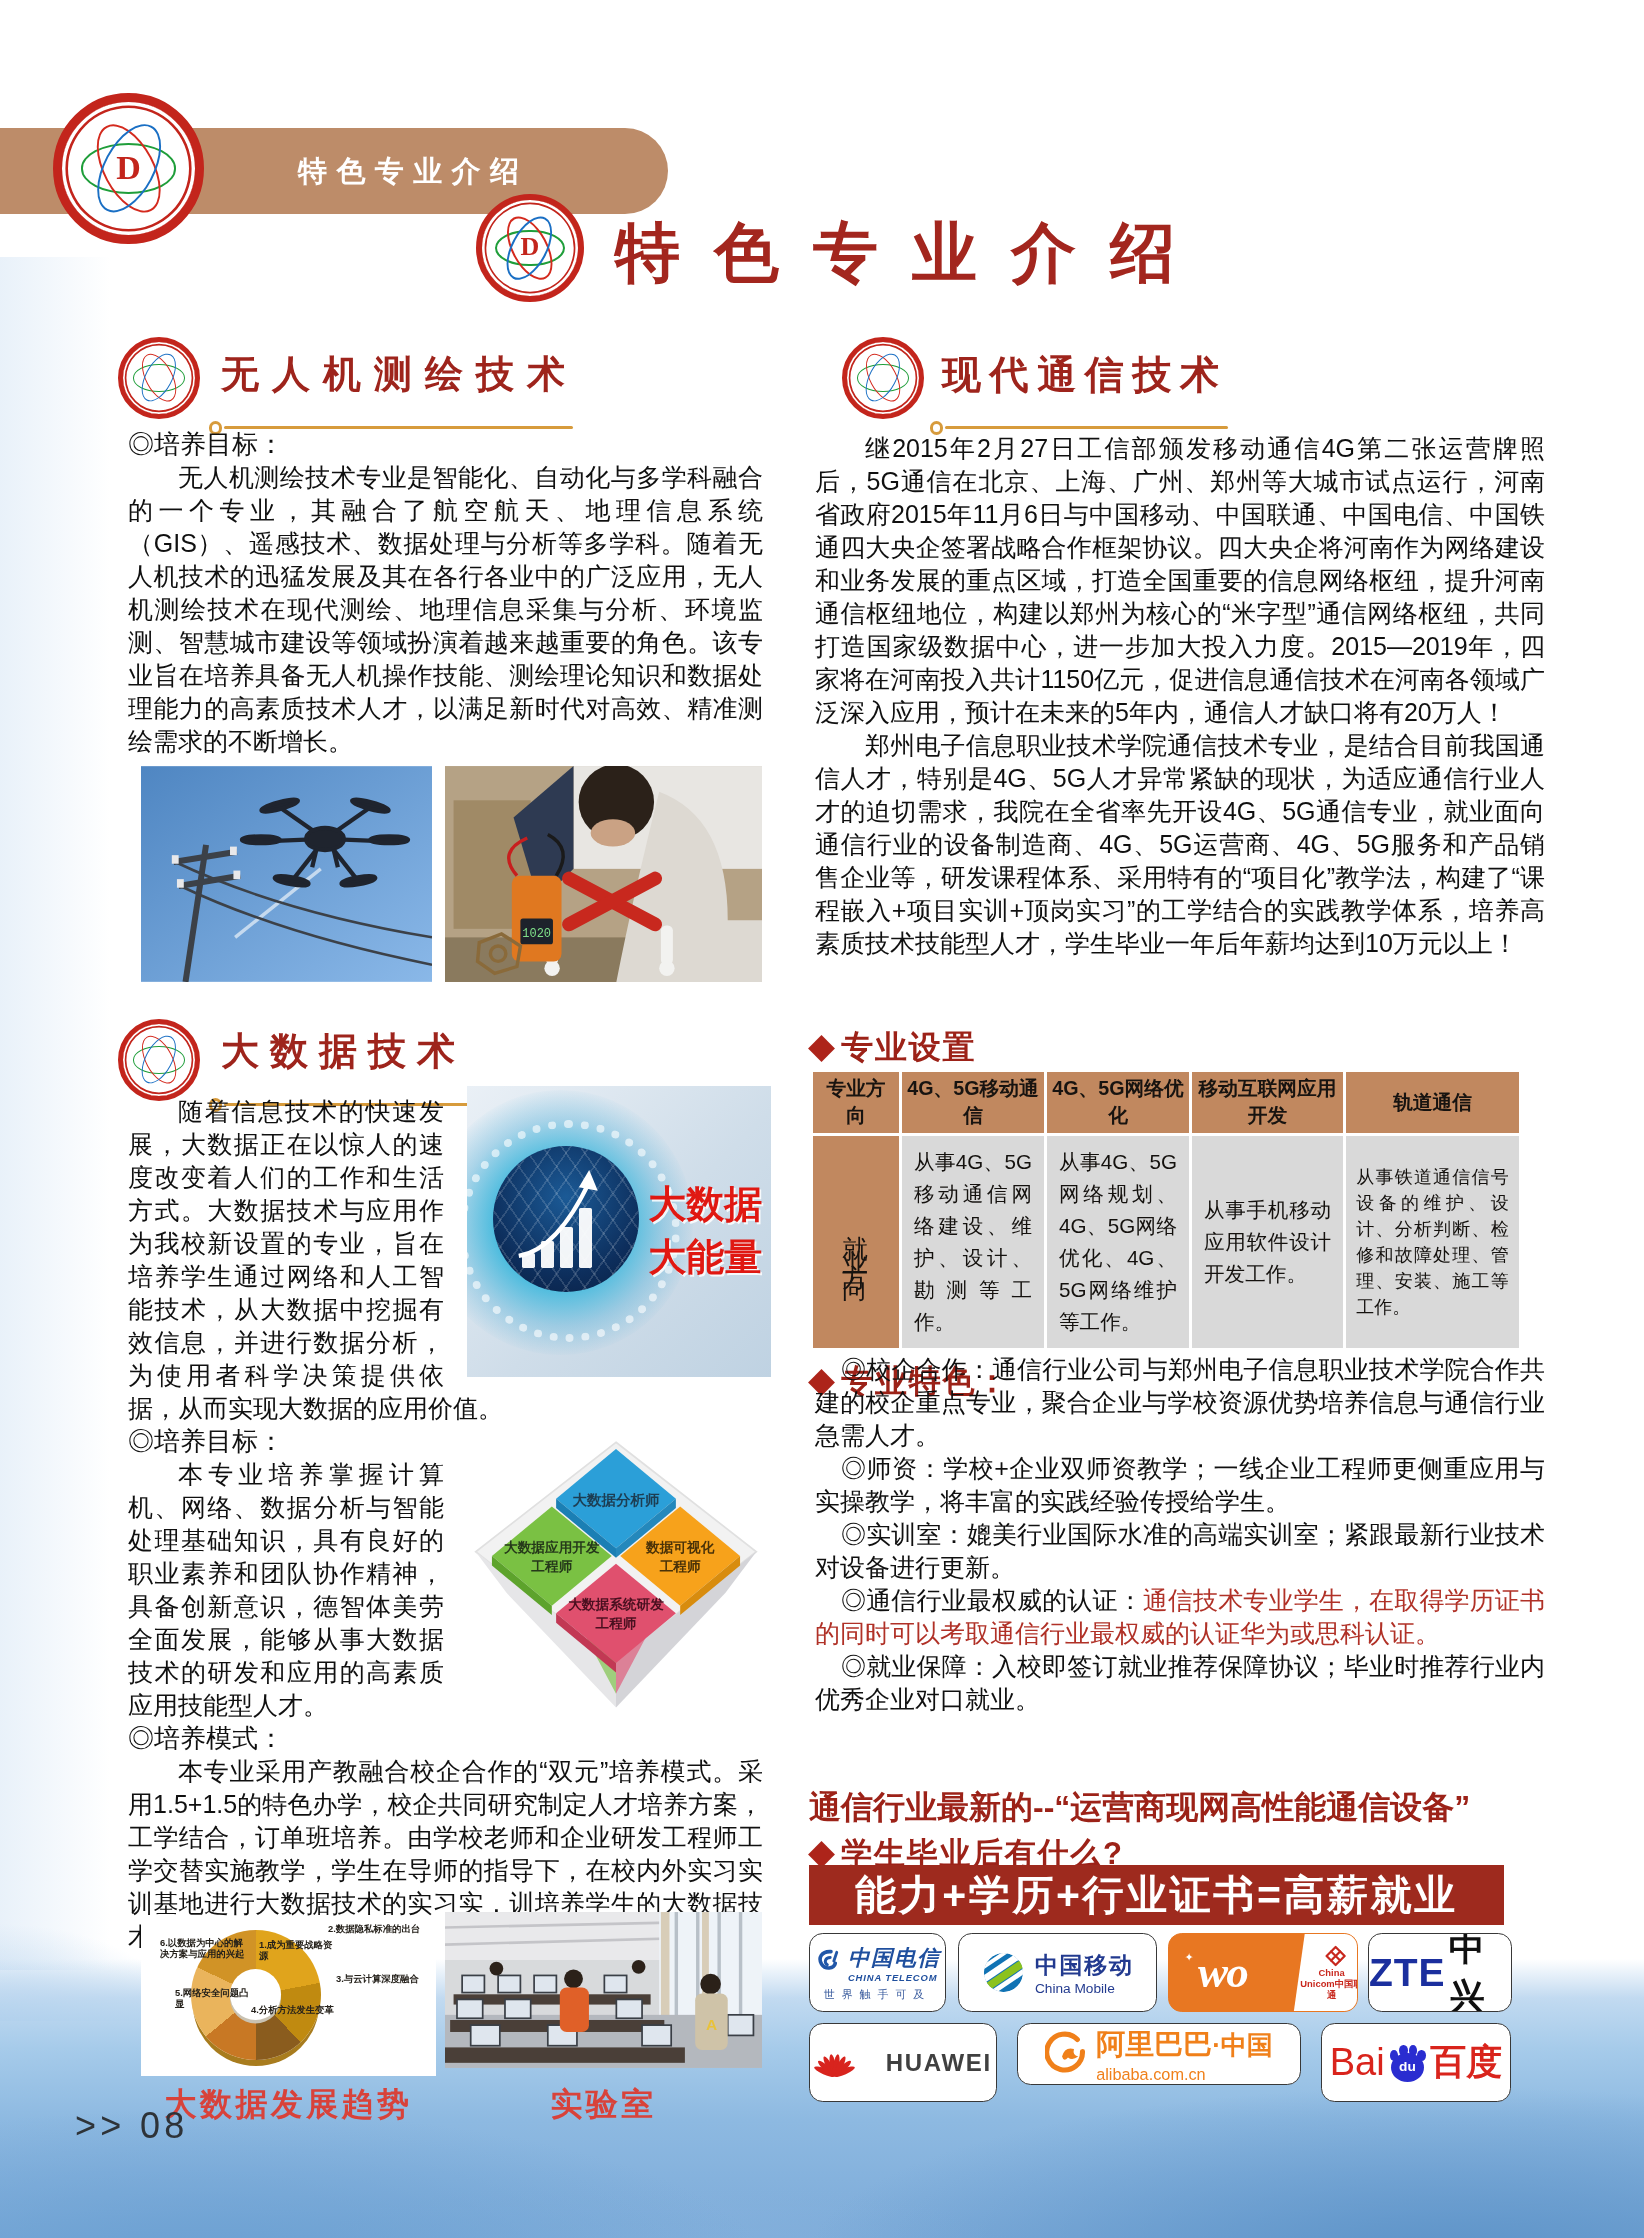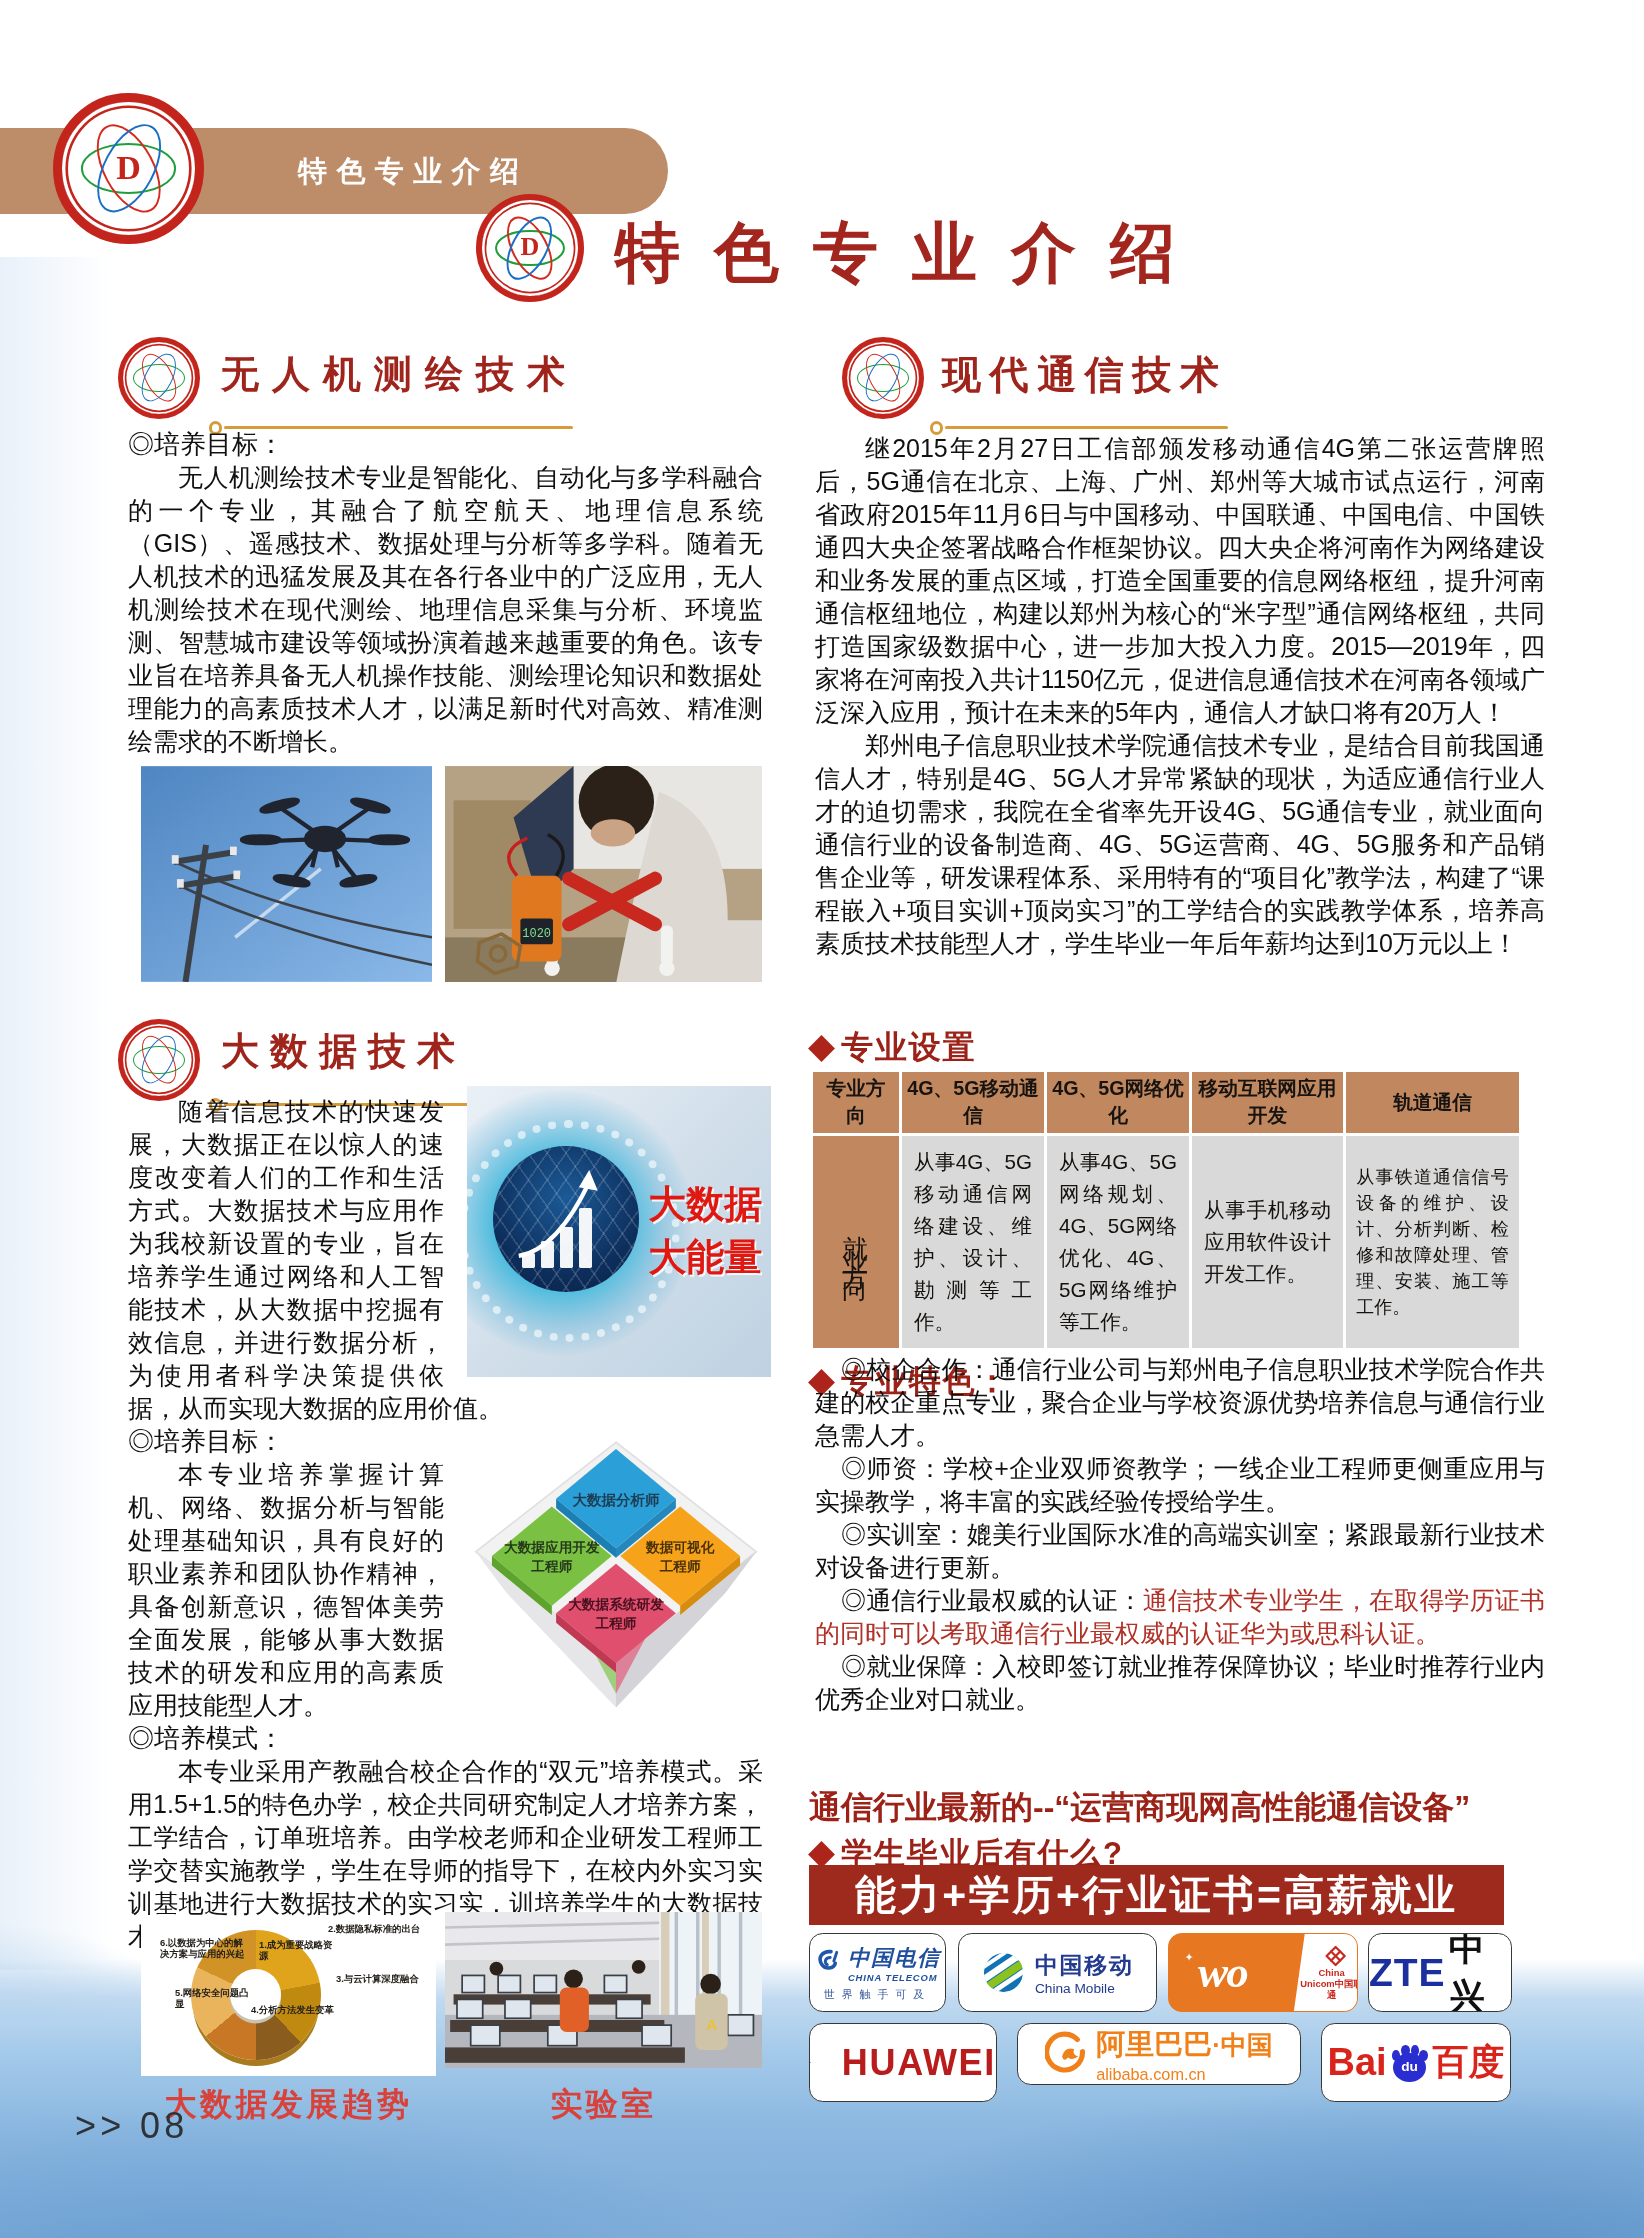--- a/index.html
+++ b/index.html
@@ -113,24 +113,24 @@
   .unicom-card{background:#e87722;border-color:#e87722;}
   .wo{color:#fff;font-size:45px;font-weight:bold;font-style:italic;
     font-family:"Liberation Serif",serif;letter-spacing:-1.7px;}
   .unicom-panel{position:absolute;right:0;top:0;width:36%;height:100%;background:#fff;
     transform:skewX(-8deg) translateX(10.3px);display:flex;flex-direction:column;
     align-items:center;justify-content:center;}
   .unicom-txt{color:#c8281e;font-size:9.4px;font-weight:bold;line-height:11px;text-align:center;
     transform:skewX(8deg);}
   .zte-en{color:#1b2f9e;font-size:39px;font-weight:bold;letter-spacing:0.9px;}
   .zte-cn{color:#101010;font-size:36px;font-weight:bold;}
-  .hw-en{color:#b91c1c;font-size:36px;font-weight:bold;letter-spacing:1.7px;margin-left:22px;}
+  .hw-en{color:#404040;font-size:24px;font-weight:bold;letter-spacing:1.7px;margin-left:22px;}
   .ali-cn{color:#f0801a;font-size:29px;font-weight:bold;}
   .ali-url{color:#f0801a;font-size:16.3px;}
-  .bd-bai{color:#d9241c;font-size:38px;font-weight:bold;}
+  .bd-bai{color:#d9241c;font-size:38px;font-weight:normal;}
   .bd-cn{color:#d9241c;font-size:36px;font-weight:bold;}
   .paw{position:relative;width:39px;height:39px;margin:0 1.7px;}
   .paw .pad{position:absolute;left:3.4px;top:10.3px;width:33px;height:29px;border-radius:50%;background:#2a2dd0;}
   .paw .toe{position:absolute;width:8.6px;height:11px;border-radius:50%;background:#2a2dd0;}
   .paw .du{position:absolute;left:0;right:0;top:16.3px;text-align:center;color:#fff;
     font-size:13.7px;font-weight:bold;}
 
   
   .pie-fig{background:#ffffff;}
   .pie-donut{position:absolute;left:50px;top:12px;width:130px;height:130px;border-radius:50%;

